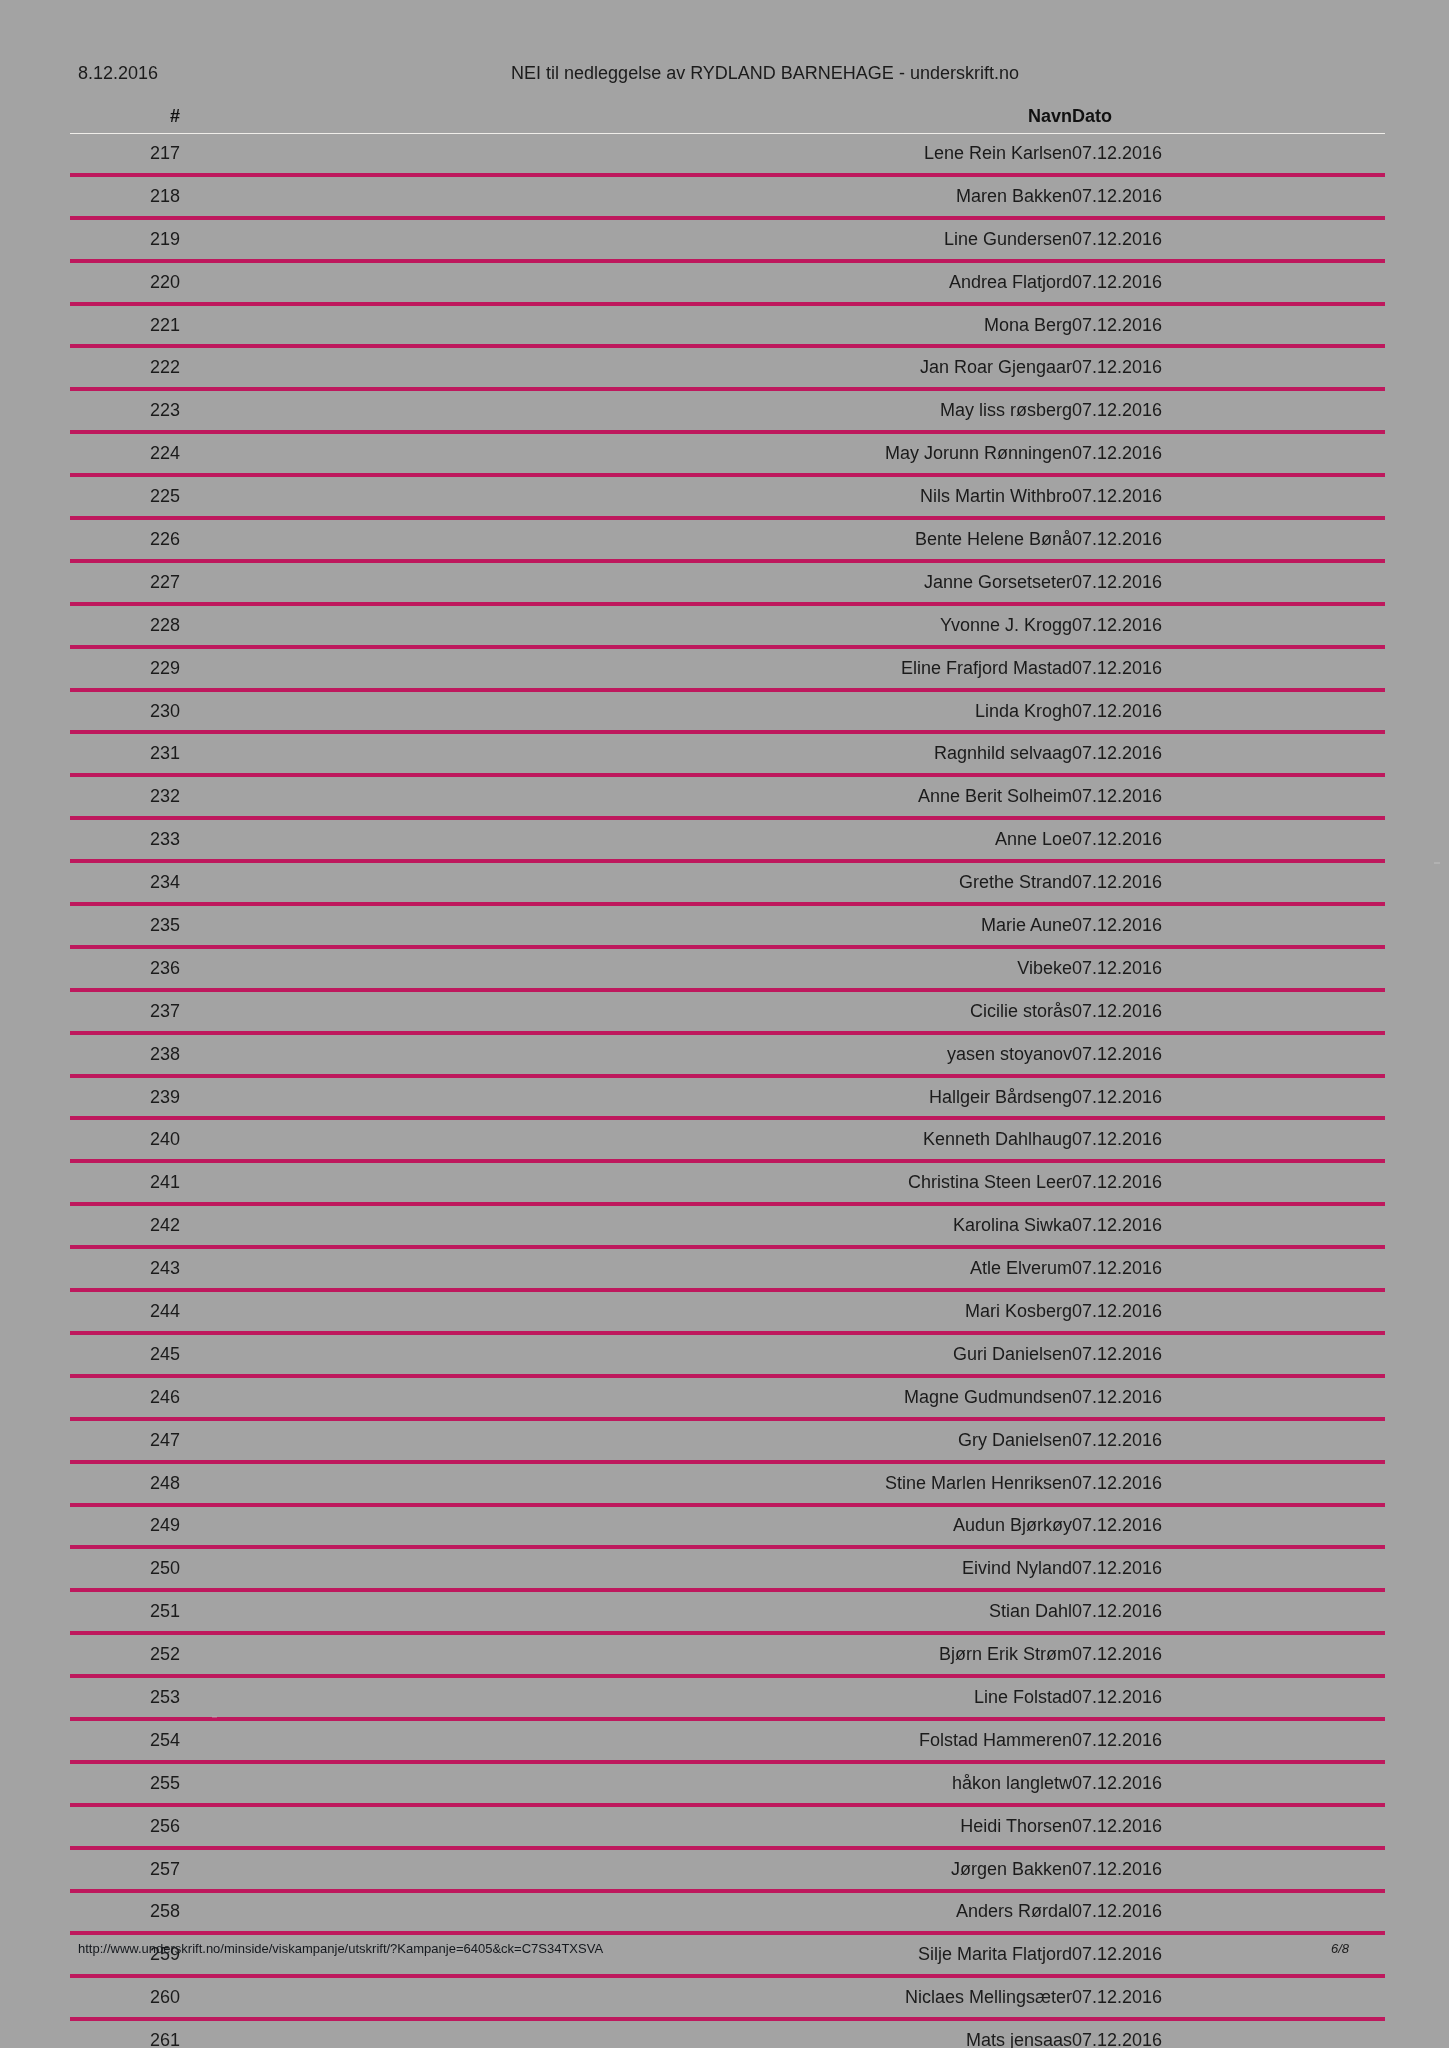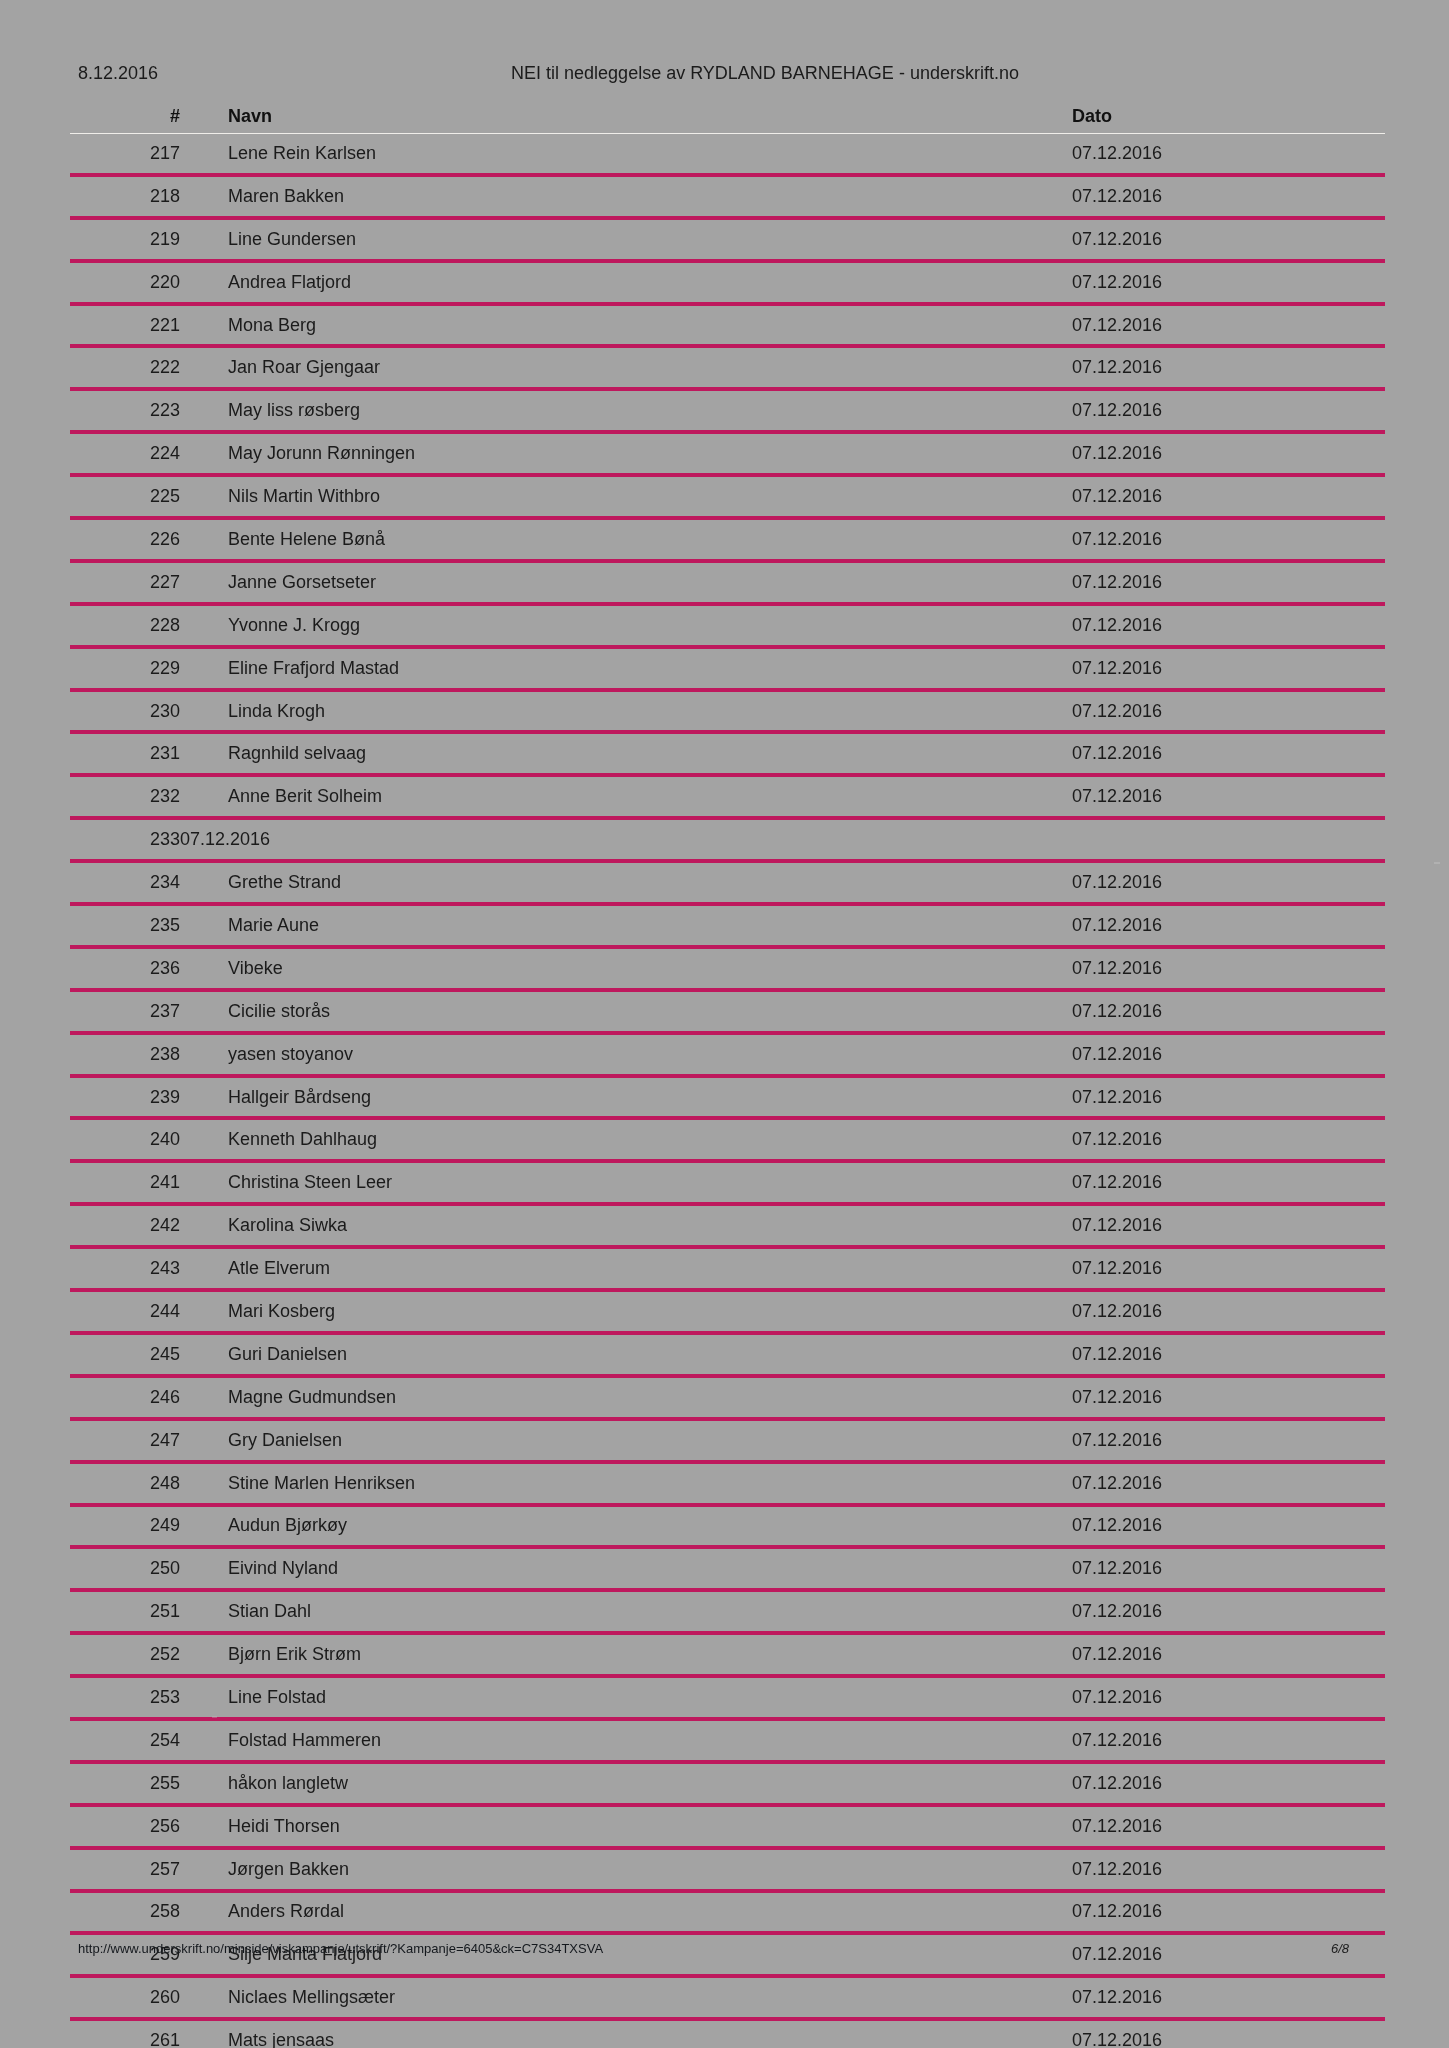--- a/index.html
+++ b/index.html
@@ -67,20 +67,21 @@
     border-bottom: 4px solid #be185d;
   }
   .cell.num {
     text-align: right;
     padding-right: 0;
   }
   .cell.name {
     padding-left: 48px;
     white-space: nowrap;
     overflow: hidden;
+    text-align: right;
   }
   .cell.date {
     white-space: nowrap;
   }
 
   
   .footer {
     position: absolute;
     top: 1938px;
     left: 78px;
@@ -211,20 +212,21 @@
     </div>
 
     <div class="grid-row row">
       <div class="cell num">232</div>
       <div class="cell name">Anne Berit Solheim</div>
       <div class="cell date">07.12.2016</div>
     </div>
 
     <div class="grid-row row">
       <div class="cell num">233</div>
+      <div class="cell name">Anne Loe</div>
       <div class="cell date">07.12.2016</div>
     </div>
 
     <div class="grid-row row">
       <div class="cell num">234</div>
       <div class="cell name">Grethe Strand</div>
       <div class="cell date">07.12.2016</div>
     </div>
 
     <div class="grid-row row">

